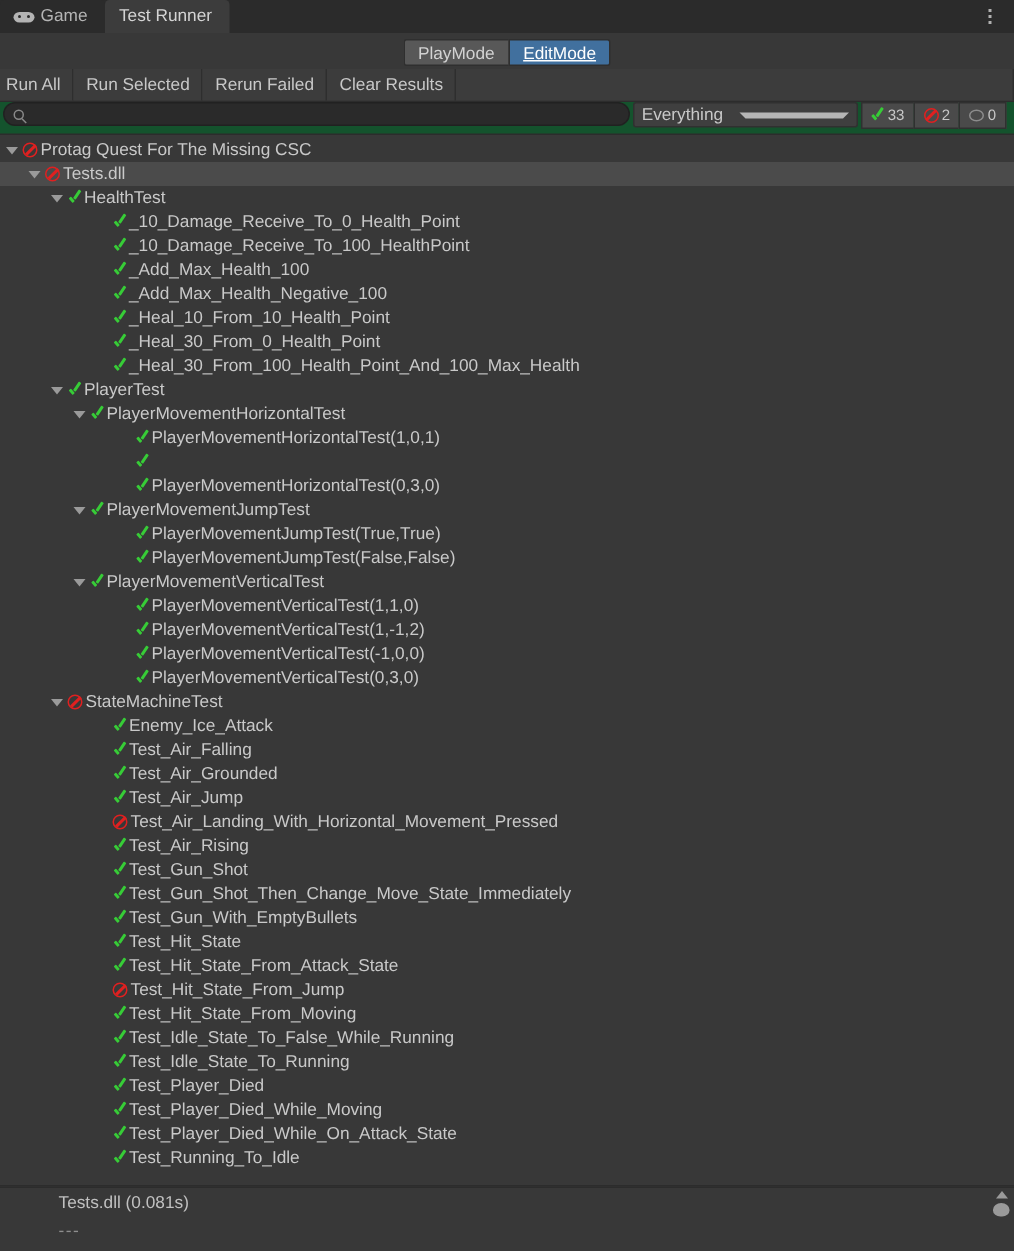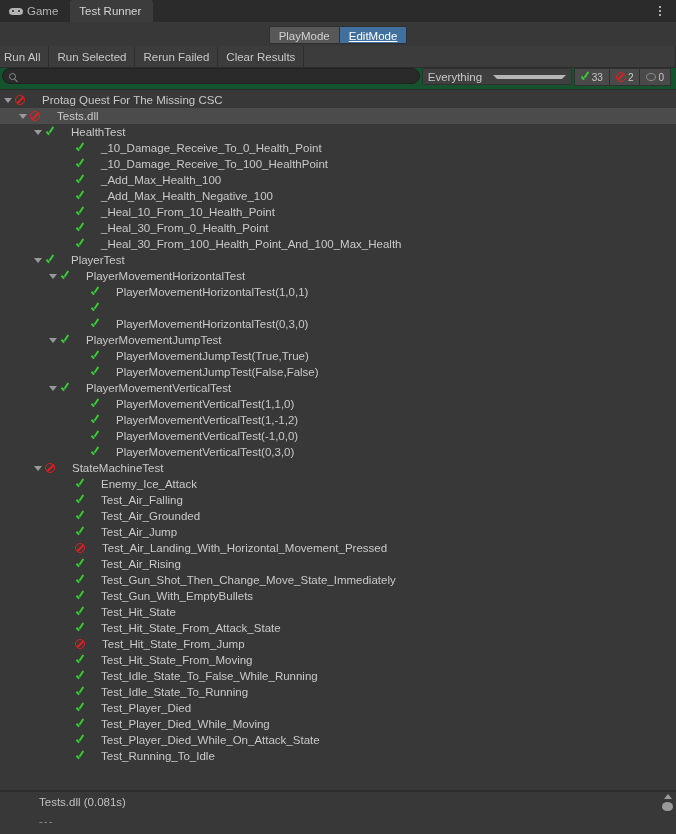--- a/index.html
+++ b/index.html
@@ -217,21 +217,21 @@
   }
   .row.selected { background: #4b4b4b; }
   .arrow {
     width: 0; height: 0; flex: none;
     border-left: 4.5px solid transparent;
     border-right: 4.5px solid transparent;
     border-top: 5px solid #9a9a9a;
     margin-right: 3px;
   }
   .arrow.hidden { visibility: hidden; }
-  .row .label { margin-left: 17px; }
+  .row .label { margin-left: 2px; }
   .row .ico-check, .row .ico-fail { margin-left: 0; }
 
   
   .footer {
     position: absolute; left: 0; right: 0; bottom: 0;
     height: 44px;
     background: #383838;
     border-top: 1px solid #2c2c2c;
   }
   .footline {
@@ -502,20 +502,26 @@
       <div class="row">
         <span style="display: inline-block; flex: 0 0 auto; width: 64px;"></span>
         <span class="arrow hidden"></span>
         <span class="ico-check"></span>
         <span class="label">Test_Air_Rising</span>
       </div>
       <div class="row">
         <span style="display: inline-block; flex: 0 0 auto; width: 64px;"></span>
         <span class="arrow hidden"></span>
         <span class="ico-check"></span>
+        <span class="label">Test_Gun_Shot</span>
+      </div>
+      <div class="row">
+        <span style="display: inline-block; flex: 0 0 auto; width: 64px;"></span>
+        <span class="arrow hidden"></span>
+        <span class="ico-check"></span>
         <span class="label">Test_Gun_Shot_Then_Change_Move_State_Immediately</span>
       </div>
       <div class="row">
         <span style="display: inline-block; flex: 0 0 auto; width: 64px;"></span>
         <span class="arrow hidden"></span>
         <span class="ico-check"></span>
         <span class="label">Test_Gun_With_EmptyBullets</span>
       </div>
       <div class="row">
         <span style="display: inline-block; flex: 0 0 auto; width: 64px;"></span>

